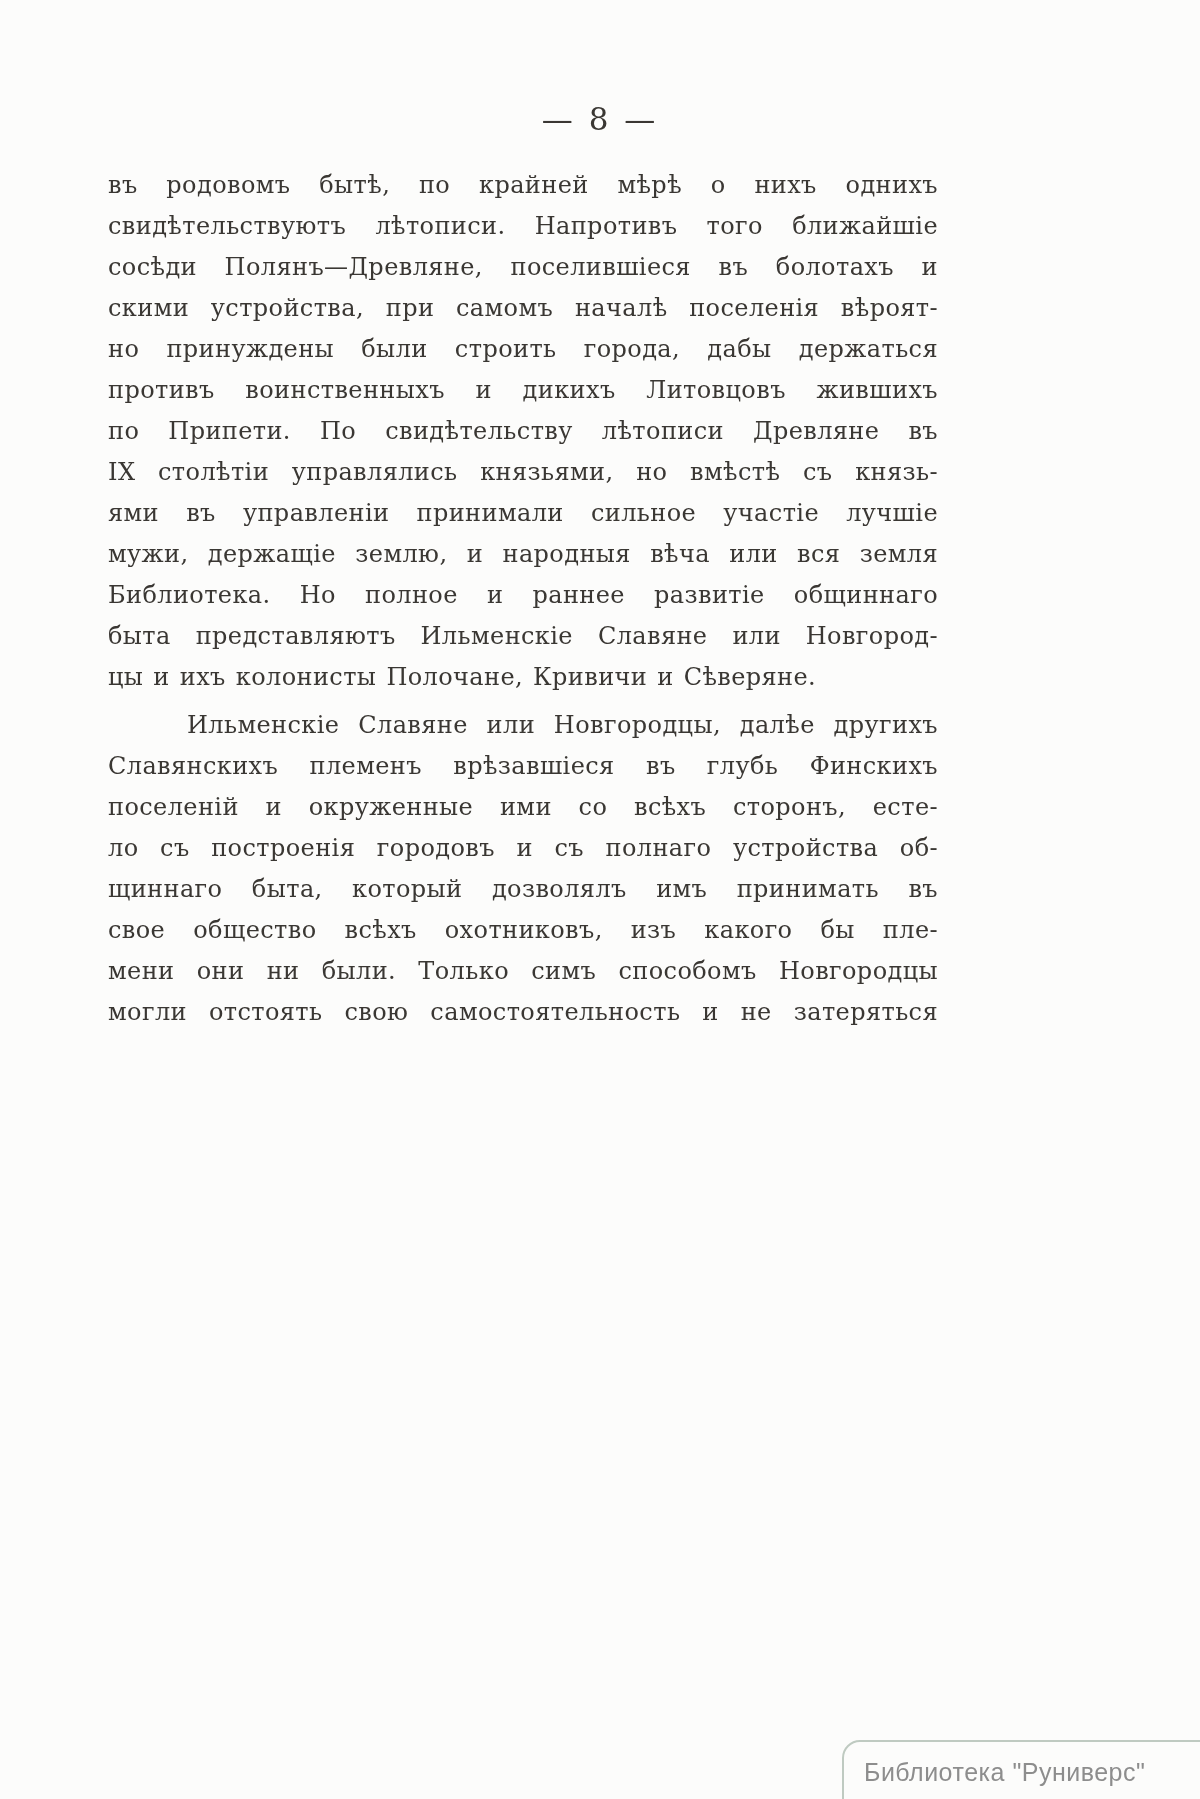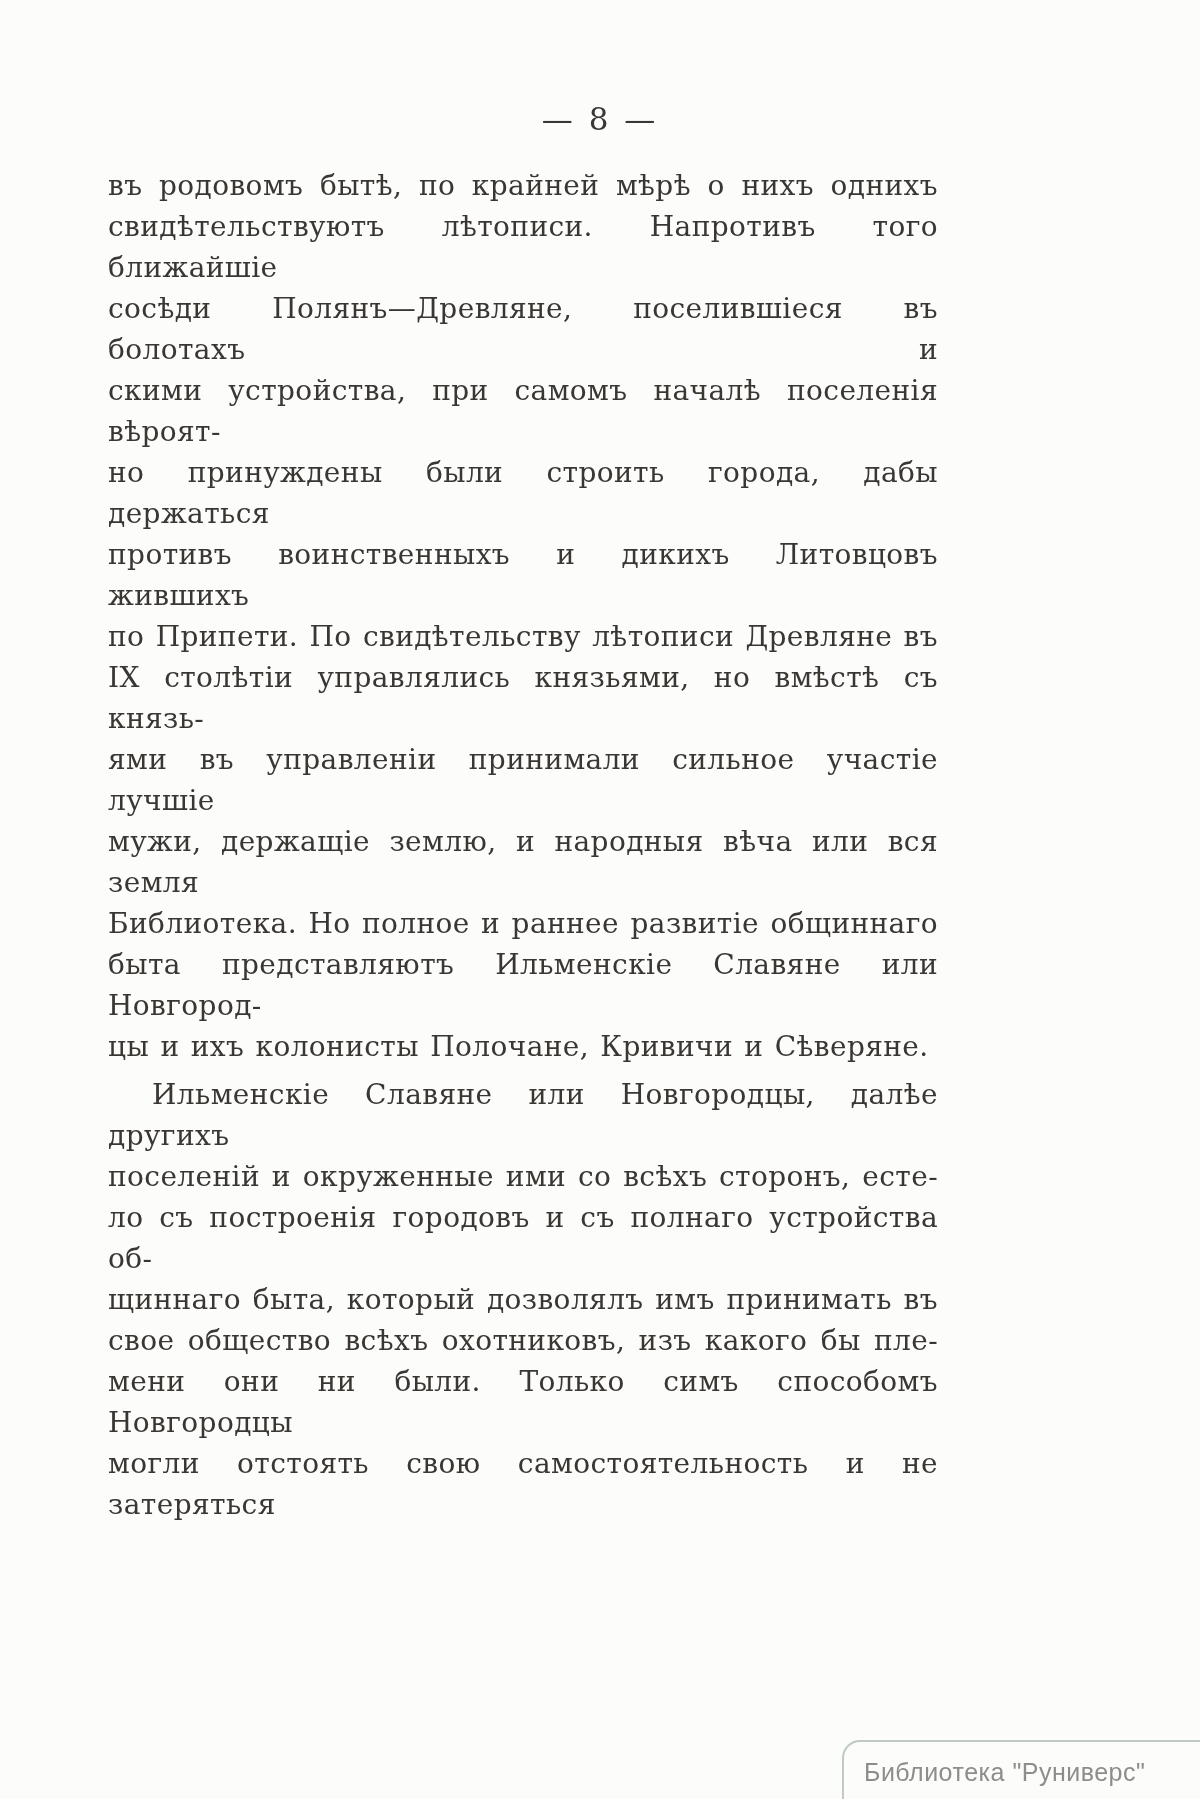--- a/index.html
+++ b/index.html
@@ -30,31 +30,32 @@
   .text-block {
     position: absolute;
     top: 165px;
     left: 108px;
     width: 830px;
   }
   .paragraph + .paragraph {
     margin-top: 7px;
   }
   .line {
-    font-size: 28px;
+    font-size: 24px;
     line-height: 41px;
     letter-spacing: 0.4px;
     word-spacing: 2px;
     text-align: justify;
     text-align-last: justify;
     text-justify: inter-word;
     white-space: normal;
   }
   .line.indent {
     text-indent: 44px;
+    margin-left: 35px;
   }
   .line.last {
     text-align-last: left;
   }
   .watermark-box {
     position: absolute;
     left: 842px;
     top: 1740px;
     width: 420px;
     height: 130px;
@@ -88,20 +89,21 @@
         <div class="line">по Припети. По свидѣтельству лѣтописи Древляне въ</div>
         <div class="line">IX столѣтіи управлялись князьями, но вмѣстѣ съ князь-</div>
         <div class="line">ями въ управленіи принимали сильное участіе лучшіе</div>
         <div class="line">мужи, держащіе землю, и народныя вѣча или вся земля</div>
         <div class="line">Библиотека. Но полное и раннее развитіе общиннаго</div>
         <div class="line">быта представляютъ Ильменскіе Славяне или Новгород-</div>
         <div class="line last">цы и ихъ колонисты Полочане, Кривичи и Сѣверяне.</div>
       </div>
       <div class="paragraph">
         <div class="line indent">Ильменскіе Славяне или Новгородцы, далѣе другихъ</div>
+        <div class="line">Славянскихъ племенъ врѣзавшіеся въ глубь Финскихъ</div>
         <div class="line">поселеній и окруженные ими со всѣхъ сторонъ, есте-</div>
         <div class="line">ло съ построенія городовъ и съ полнаго устройства об-</div>
         <div class="line">щиннаго быта, который дозволялъ имъ принимать въ</div>
         <div class="line">свое общество всѣхъ охотниковъ, изъ какого бы пле-</div>
         <div class="line">мени они ни были. Только симъ способомъ Новгородцы</div>
         <div class="line">могли отстоять свою самостоятельность и не затеряться</div>
       </div>
     </div>
 
   <div class="watermark-box">

